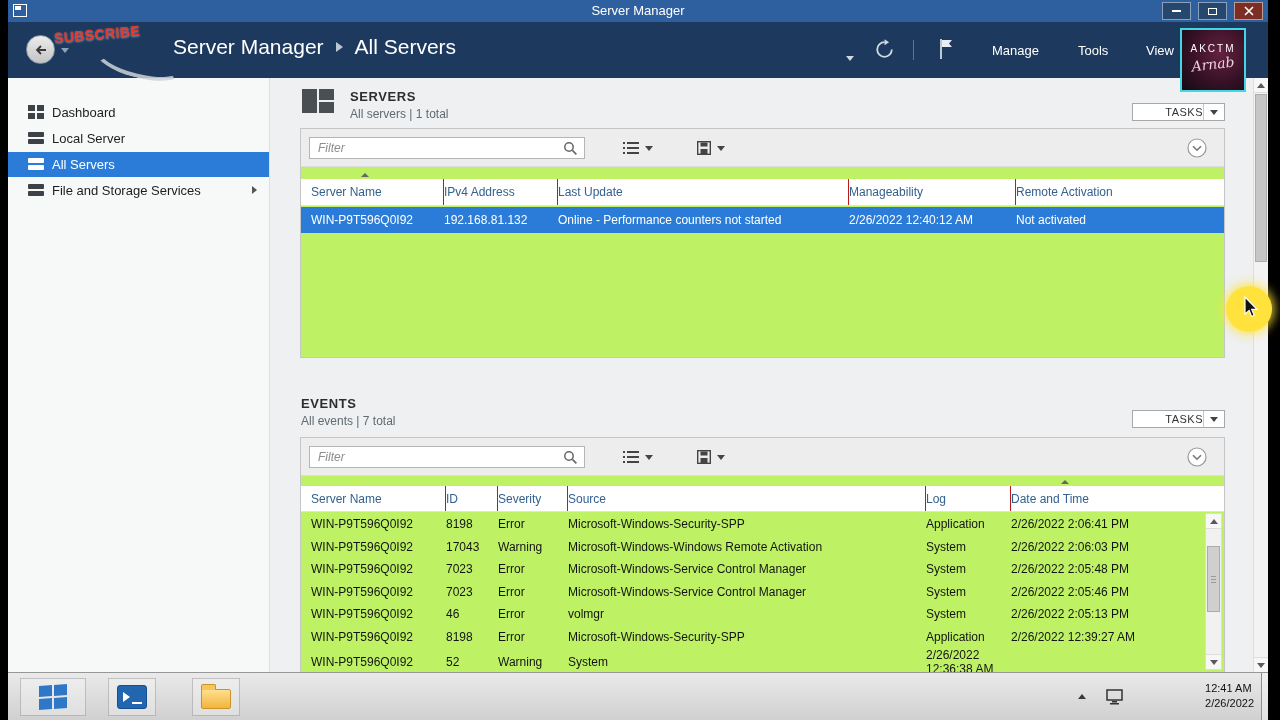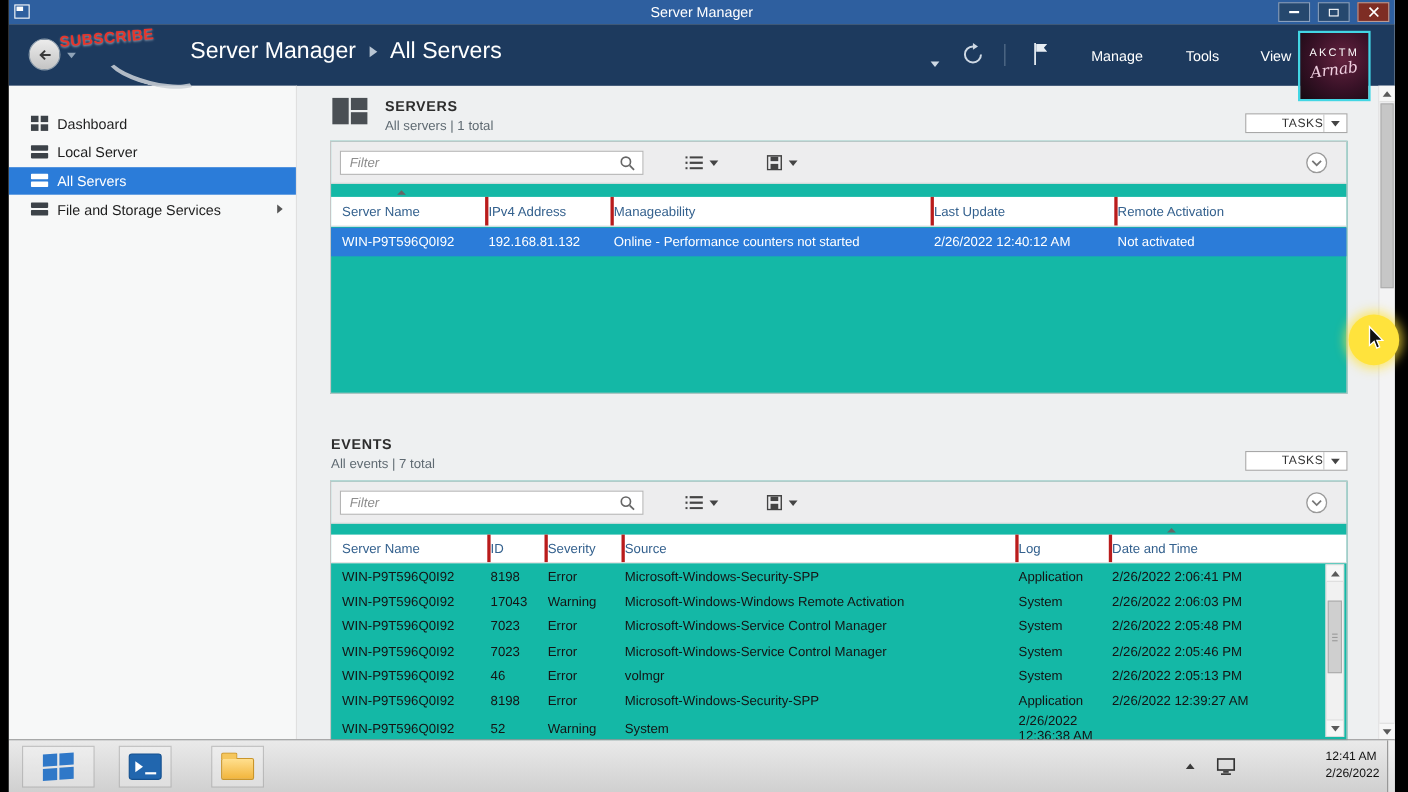--- a/index.html
+++ b/index.html
@@ -57,38 +57,38 @@
   #events-title{left:293px;top:396px}
   #events-sub{left:293px;top:414px}
   .tasks-btn{position:absolute;left:1124px;width:93px;height:18px;background:#fff;border:1px solid #a8a8a8;display:flex;align-items:center;font-size:11px;color:#333;cursor:pointer}
   #servers-tasks{top:103px}
   #events-tasks{top:410px}
   .tasks-label{flex:1;text-align:right;letter-spacing:.5px}
   .tasks-sep{width:1px;height:100%;background:#c9c9c9}
   .tasks-caret-box{width:20px;height:100%;display:flex;align-items:center;justify-content:center}
   .caret-down{width:0;height:0;border-left:4px solid transparent;border-right:4px solid transparent;border-top:5px solid #444}
 
-  .box{position:absolute;left:292px;width:925px;background:#14b8a6;border:1px solid #c6c6c6}
+  .box{position:absolute;left:292px;width:925px;background:#bef264;border:1px solid #c6c6c6}
   #servers-box{top:128px;height:230px}
   #events-box{top:437px;height:236px;border-bottom:none}
   .filter-bar{position:absolute;left:0;top:0;right:0;height:38px;background:#ededee;border-bottom:1px solid #ddd}
   .filter-input{position:absolute;left:8px;top:8px;width:276px;height:22px;border:1px solid #b5b5b5;background:#fff;font-family:inherit;font-size:12px;padding:0 26px 0 8px;color:#333;outline:none}
   .filter-input::placeholder{color:#8d8d8d;font-style:italic}
   .search-ic{position:absolute;left:262px;top:12px}
   .tool-btn{position:absolute;top:8px;height:22px;display:flex;align-items:center;gap:6px;padding:0 4px;cursor:pointer}
   .tb-list{left:318px}
   .tb-save{left:392px}
   .collapse-btn{position:absolute;left:886px;top:9px;cursor:pointer}
 
   .grid5{display:grid;grid-template-columns:133px 114px 291px 167px 1fr;padding-left:10px;align-items:center}
   .grid6{display:grid;grid-template-columns:135px 52px 70px 358px 85px 1fr;padding-left:10px;align-items:center}
   .thead{position:absolute;left:0;right:0;font-size:12px;color:#34618e;border-bottom:1px solid #e2e2e2;background:#fff}
   #srv-head{top:50px;height:27px}
   #evt-head{top:48px;height:26px}
-  .thead span{height:100%;display:flex;align-items:center;border-right:3px solid #b91c1c;cursor:pointer}
+  .thead span{height:100%;display:flex;align-items:center;border-right:1px solid #b91c1c;cursor:pointer}
   .thead span:last-child{border-right:none}
   .sort-caret{position:absolute;width:0;height:0;border-left:4px solid transparent;border-right:4px solid transparent;border-bottom:4px solid #666}
   #srv-sort{left:60px;top:44px}
   #evt-sort{left:760px;top:42px}
   .srv-row{position:absolute;left:0;right:0;top:78px;height:26px;background:#2b7cd9;color:#fff;font-size:12px;cursor:pointer}
   .evt-rows{position:absolute;left:0;right:20px;top:75px;bottom:0;overflow:hidden}
   .evt-row{height:22.5px;font-size:12px;color:#141414;cursor:pointer}
 
   
   .evt-scroll{position:absolute;right:2px;top:75px;bottom:3px;width:17px;background:#f1f1f1;border:1px solid #dcdcdc}
@@ -269,22 +269,22 @@
           <svg width="20" height="20" viewBox="0 0 20 20">
               <circle cx="10" cy="10" r="9" fill="#fff" stroke="#9a9a9a" stroke-width="1.2"></circle>
               <path d="M6 8.2 L10 12.2 L14 8.2" fill="none" stroke="#777" stroke-width="1.6"></path>
             </svg>
         </div>
       </div>
 
       <div class="thead grid5" id="srv-head">
         <span>Server Name</span>
         <span>IPv4 Address</span>
+        <span>Last Update</span>
         <span>Manageability</span>
-        <span>Last Update</span>
         <span>Remote Activation</span>
       </div>
       <div class="sort-caret" id="srv-sort"></div>
 
       <div class="srv-row grid5">
         <span>WIN-P9T596Q0I92</span>
         <span>192.168.81.132</span>
         <span>Online - Performance counters not started</span>
         <span>2/26/2022 12:40:12 AM</span>
         <span>Not activated</span>

